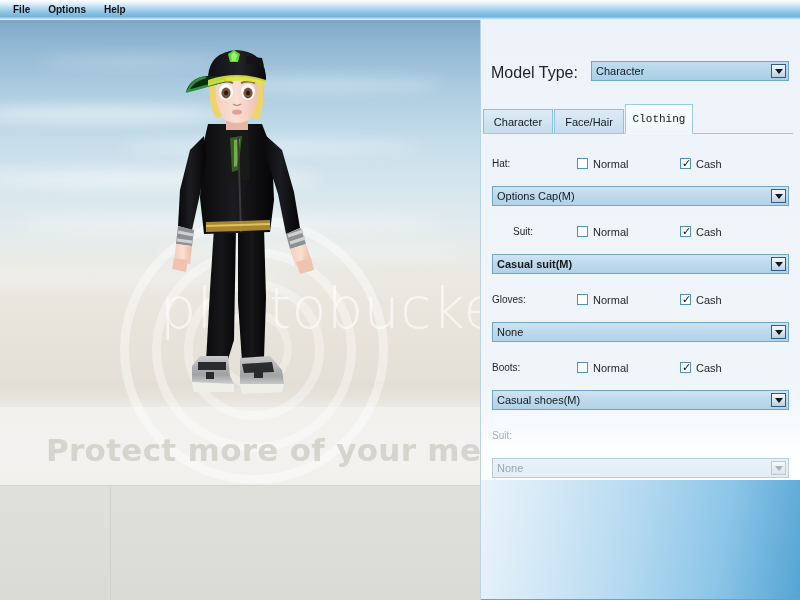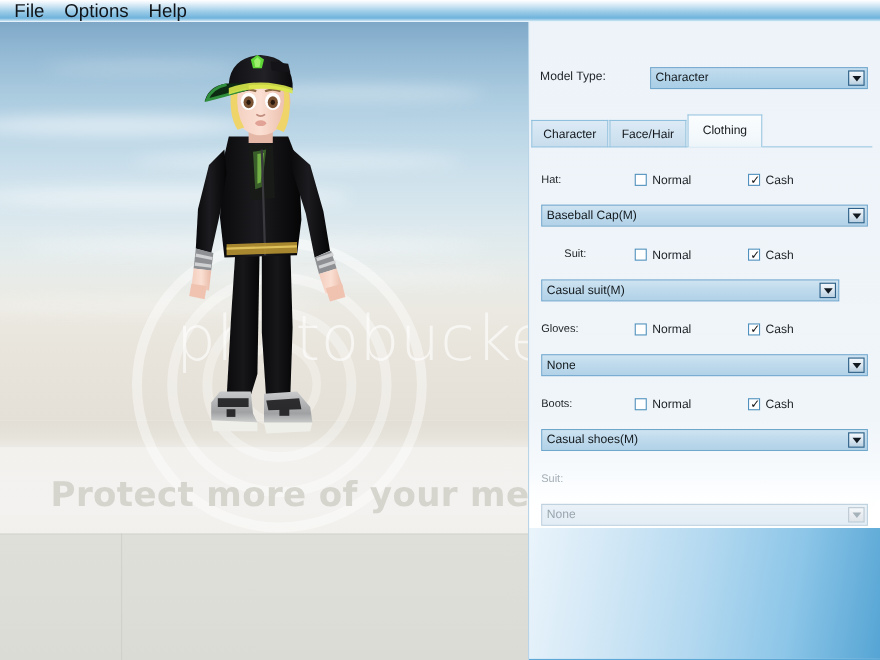--- a/index.html
+++ b/index.html
@@ -11,22 +11,22 @@
   }
   #app{position:relative;width:800px;height:600px;overflow:hidden;}
 
   
   .menubar{
     position:absolute;left:0;top:0;width:800px;height:20px;
     background:linear-gradient(to bottom,#ffffff 0%,#e8f3fb 14%,#9ecde8 52%,#6fb3dc 82%,#cfe6f4 96%,#ffffff 100%);
     display:flex;align-items:center;z-index:20;
   }
   .menuitem{
-    font-size:17px;color:#101418;padding:0 9px;line-height:20px;height:20px;
-    white-space:nowrap;cursor:default;
+    font-size:10px;color:#101418;padding:0 9px;line-height:20px;height:20px;
+    white-space:nowrap;cursor:default;font-weight:bold;
   }
   .menuitem:first-child{margin-left:4px;}
 
   
   .viewport{
     position:absolute;left:0;top:20px;width:480px;height:580px;overflow:hidden;
   }
   .sky{
     position:absolute;left:0;top:0;width:480px;height:362px;
     background:linear-gradient(to bottom,
@@ -145,38 +145,39 @@
     background:linear-gradient(to bottom,#eaf2f8 0%,#e6eff6 50%,#e3edf5 100%);
   }
   .combo.disabled .val{color:#9aa6ae;}
   .combo.disabled .arrowbox{
     border:1px solid #bcc9d3;
     background:linear-gradient(to bottom,#f6f8fa 0%,#e9edf1 50%,#dfe5ea 100%);
   }
   .combo.disabled .arrowbox .tri{border-top-color:#a6b2ba;}
 
   
-  .mt-label{position:absolute;left:11px;top:44px;font-size:11px;color:#1c2226;}
+  .mt-label{position:absolute;left:11px;top:44px;font-size:16px;color:#1c2226;}
   .mt-combo{left:111px;top:41px;width:198px;}
 
   
   .tabs{position:absolute;left:3px;top:84px;width:310px;height:30px;}
   .tab{
     position:absolute;bottom:0;box-sizing:border-box;
     border:1px solid #8fc0dd;border-bottom:none;
     background:linear-gradient(to bottom,#ddeaf5 0%,#d0e3f1 55%,#c7dcec 100%);
     font-size:11px;color:#15191d;
     display:flex;align-items:center;justify-content:center;
     height:25px;
   }
   .tab.active{
     height:30px;
     background:linear-gradient(to bottom,#fbfdfe 0%,#f4f9fc 60%,#eef5fa 100%);
     border-color:#9cc8e2;border-bottom:1px solid #f6fafd;
     z-index:3;
+    font-family:Liberation Mono, monospace;
   }
   .tabstrip-line{
     position:absolute;left:3px;top:113px;width:310px;height:1px;background:#9cc8e2;
   }
 </style>
 </head>
 <body>
 
 <div id="app">
 
@@ -326,34 +327,34 @@
     <div class="tabstrip-line"></div>
 
     <div class="row-label" style="left:12px;top:138px;">Hat:</div>
     <div class="cb" style="left:97px;top:138px;"></div>
     <div class="cb-label" style="left:113px;top:138px;">Normal</div>
     <div class="cb" style="left:200px;top:138px;">
         <span class="tick">✓</span>
       </div>
     <div class="cb-label" style="left:216px;top:138px;">Cash</div>
     <div class="combo wide" style="left:12px;top:166px;width:297px;">
-      <div class="val">Baseball Cap(M)</div>
+      <div class="val">Options Cap(M)</div>
       <div class="arrowbox">
           <div class="tri"></div>
         </div>
     </div>
 
     <div class="row-label" style="left:12px;top:206px;margin-left:21px;">Suit:</div>
     <div class="cb" style="left:97px;top:206px;"></div>
     <div class="cb-label" style="left:113px;top:206px;">Normal</div>
     <div class="cb" style="left:200px;top:206px;">
         <span class="tick">✓</span>
       </div>
     <div class="cb-label" style="left:216px;top:206px;">Cash</div>
-    <div class="combo wide" style="left:12px;top:234px;width:271px;">
+    <div class="combo wide" style="left:12px;top:234px;width:297px;font-weight:bold;">
       <div class="val">Casual suit(M)</div>
       <div class="arrowbox">
           <div class="tri"></div>
         </div>
     </div>
 
     <div class="row-label" style="left:12px;top:274px;">Gloves:</div>
     <div class="cb" style="left:97px;top:274px;"></div>
     <div class="cb-label" style="left:113px;top:274px;">Normal</div>
     <div class="cb" style="left:200px;top:274px;">

